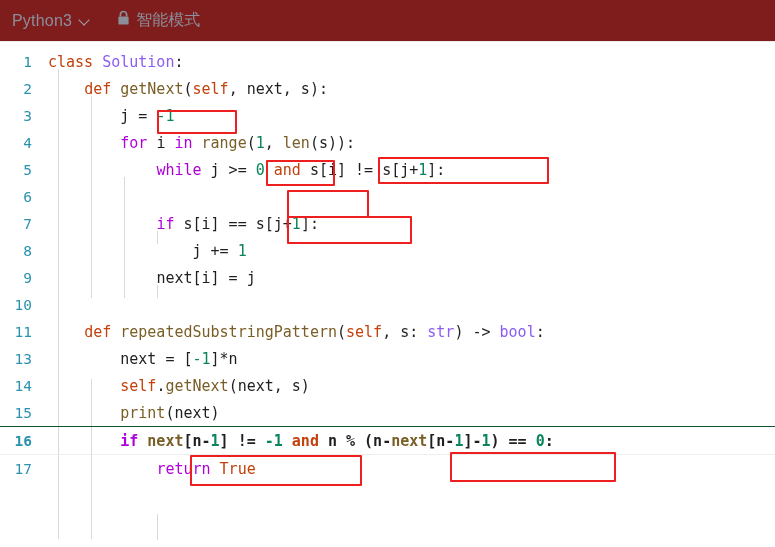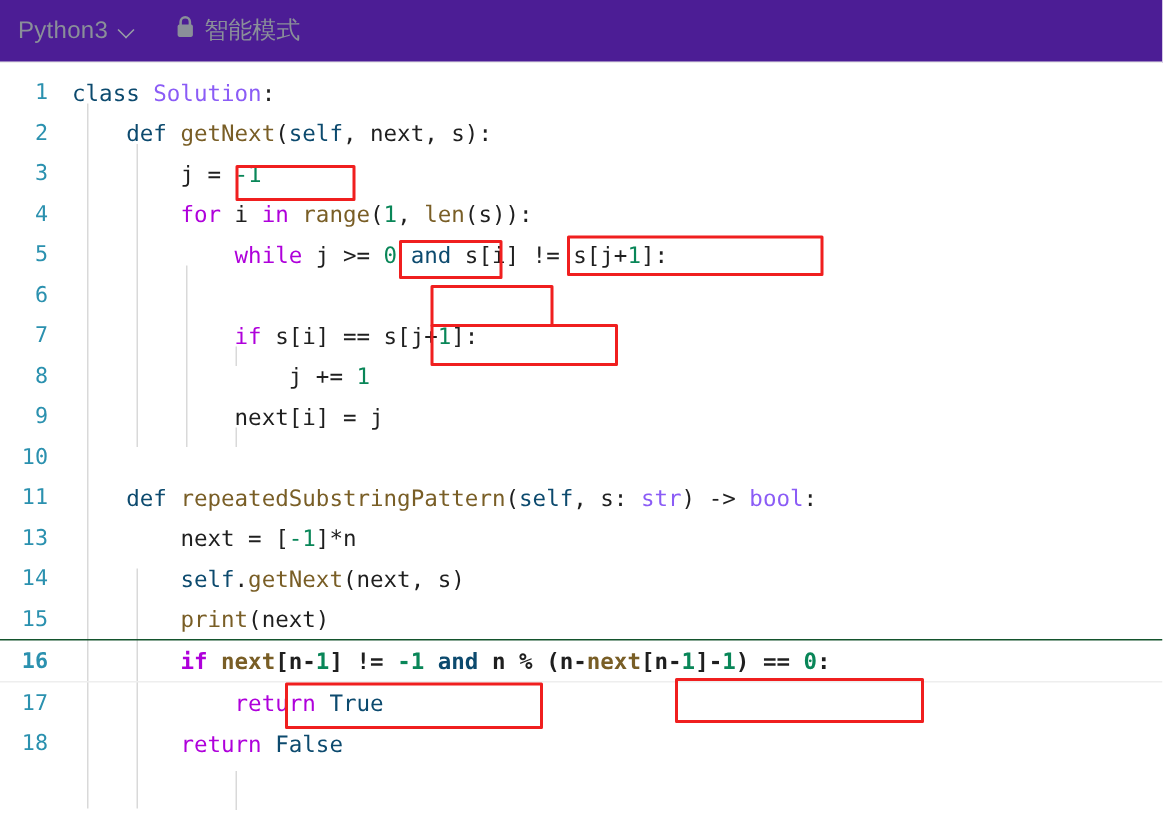--- a/index.html
+++ b/index.html
@@ -16,21 +16,21 @@
   }
 
   
   #editor-header {
     height: 42px;
     box-sizing: border-box;
     display: flex;
     align-items: center;
     padding-left: 8px;
     border-bottom: 1px solid #ececec;
-    background: #4c1d95;
+    background: #7f1d1d;
   }
   .lang-selector {
     display: flex;
     align-items: center;
     gap: 7px;
     cursor: pointer;
     padding: 2px 4px;
   }
   .lang-label {
     font-size: 16px;
@@ -115,21 +115,21 @@
     right: 0;
     pointer-events: none;
   }
   .guide {
     position: absolute;
     width: 1px;
     background: #d9d9d9;
   }
 
   
-  .kw      { color: #0c4a6e; }          
+  .kw      { color: #c2410c; }          
   .kw2     { color: #af00db; }          
   .type    { color: #8b5cf6; }          
   .fn      { color: #795e26; margin-top: 16px; }          
   .num     { color: #098658; }          
   .plain   { color: #1f1f1f; }
 
   
   .anno {
     position: absolute;
     border: 2px solid #f01f1f;
@@ -243,24 +243,20 @@
   <div class="code-line active">
     <span class="ln">16</span>
     <span class="code-text">        <span class="kw2">if</span> <span class="fn">next</span><span class="plain">[n-</span><span class="num">1</span><span class="plain">] != </span><span class="num">-1</span> <span class="kw">and</span> <span class="plain">n % (n-</span><span class="fn">next</span><span class="plain">[n-</span><span class="num">1</span><span class="plain">]-</span><span class="num">1</span><span class="plain">) == </span><span class="num">0</span><span class="plain">:</span></span>
   </div>
 
   <div class="code-line">
     <span class="ln">17</span>
     <span class="code-text">            <span class="kw2">return</span> <span class="kw">True</span></span>
   </div>
 
-  <div class="code-line">
-    <span class="ln">18</span>
-    <span class="code-text">        <span class="kw2">return</span> <span class="kw">False</span></span>
-  </div>
 </div>
 
 <div id="annotation-layer">
     <div class="anno" style="left: 157px; top: 110px; width: 80px; height: 24px; border-color: rgb(240, 31, 31);"></div>
     <div class="anno" style="left: 266px; top: 160px; width: 69px; height: 26px; border-color: rgb(240, 31, 31);"></div>
     <div class="anno" style="left: 378px; top: 157px; width: 171px; height: 27px; border-color: rgb(240, 31, 31);"></div>
     <div class="anno" style="left: 287px; top: 190px; width: 82px; height: 28px; border-color: rgb(240, 31, 31);"></div>
     <div class="anno" style="left: 287px; top: 216px; width: 125px; height: 28px; border-color: rgb(240, 31, 31);"></div>
     <div class="anno" style="left: 190px; top: 455px; width: 172px; height: 31px; border-color: rgb(240, 31, 31);"></div>
     <div class="anno" style="left: 450px; top: 452px; width: 166px; height: 30px; border-color: rgb(240, 31, 31);"></div>

